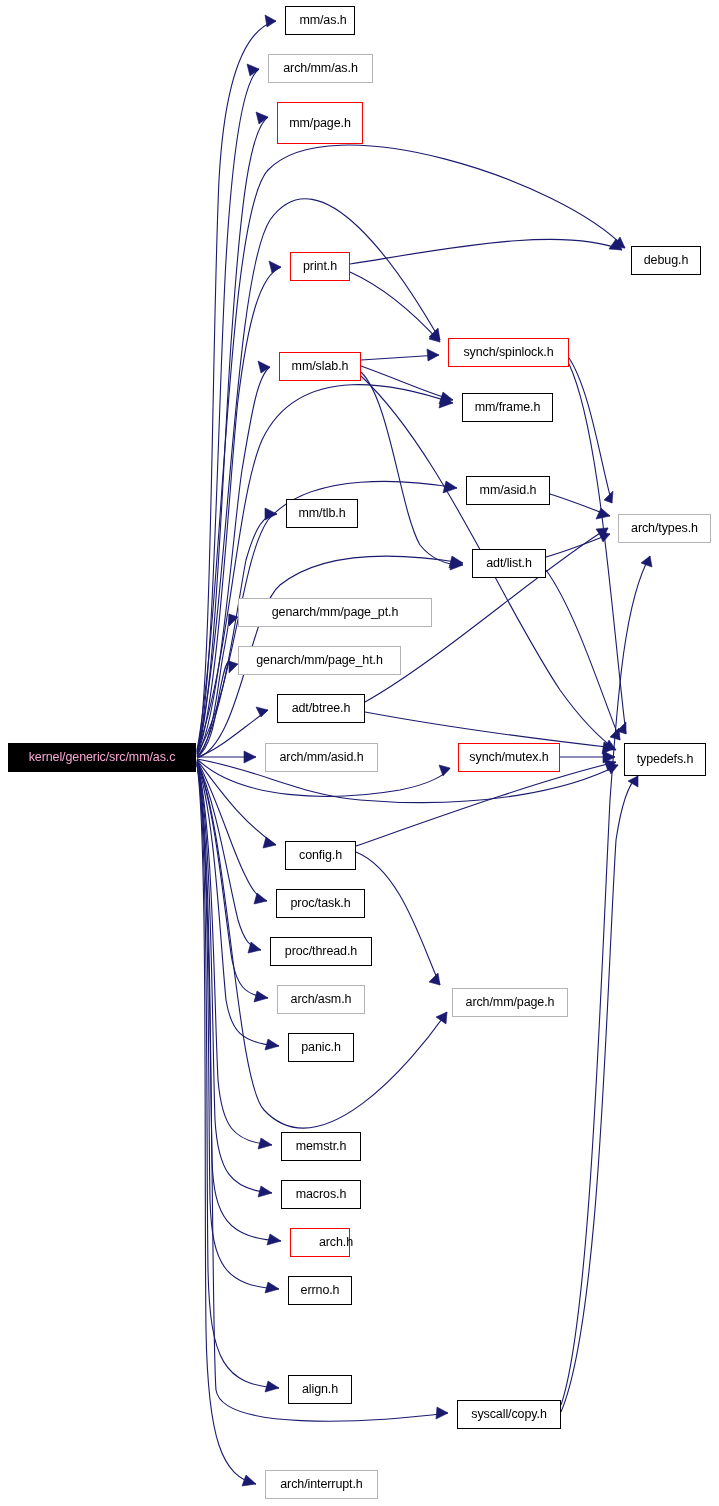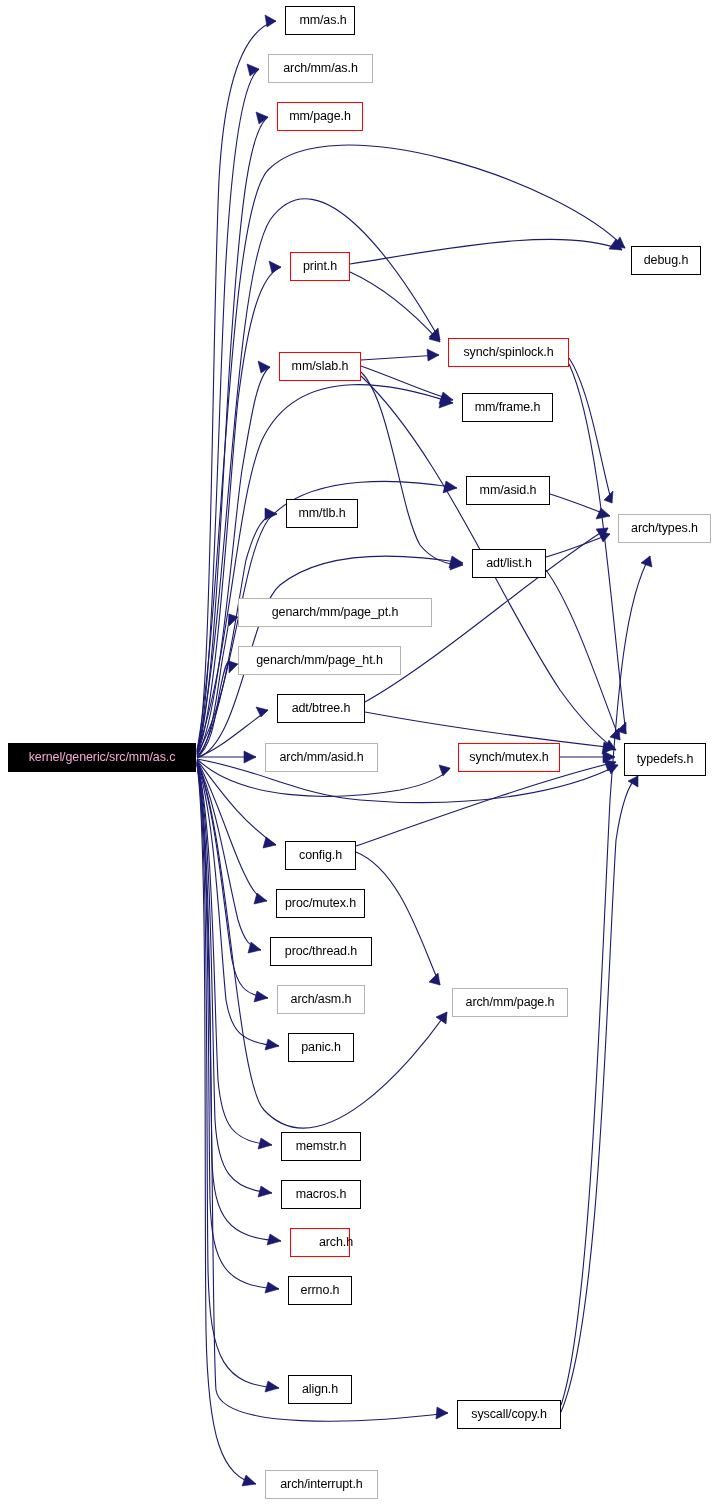--- a/index.html
+++ b/index.html
@@ -221,21 +221,21 @@
   </div>
 
   <div class="node border-black" style="left:285px; top:6px; width:70px; height:29px;padding-left:6px;">
     <span class="node-label">mm/as.h</span>
   </div>
 
   <div class="node border-gray" style="left:268px; top:54px; width:105px; height:29px;">
     <span class="node-label">arch/mm/as.h</span>
   </div>
 
-  <div class="node border-red" style="left:277px; top:102px; width:86px; height:29px;">
+  <div class="node border-red" style="left:277px; top:102px; width:86px; height:42px;">
     <span class="node-label">mm/page.h</span>
   </div>
 
   <div class="node border-black" style="left:631px; top:246px; width:70px; height:29px;">
     <span class="node-label">debug.h</span>
   </div>
 
   <div class="node border-red" style="left:290px; top:252px; width:60px; height:29px;">
     <span class="node-label">print.h</span>
   </div>
@@ -290,21 +290,21 @@
 
   <div class="node border-red" style="left:458px; top:743px; width:102px; height:29px;">
     <span class="node-label">synch/mutex.h</span>
   </div>
 
   <div class="node border-black" style="left:285px; top:841px; width:71px; height:29px;">
     <span class="node-label">config.h</span>
   </div>
 
   <div class="node border-black" style="left:276px; top:889px; width:89px; height:29px;">
-    <span class="node-label">proc/mutex.h</span>
+    <span class="node-label">proc/task.h</span>
   </div>
 
   <div class="node border-black" style="left:270px; top:937px; width:102px; height:29px;">
     <span class="node-label">proc/thread.h</span>
   </div>
 
   <div class="node border-gray" style="left:277px; top:985px; width:88px; height:29px;">
     <span class="node-label">arch/asm.h</span>
   </div>
 

